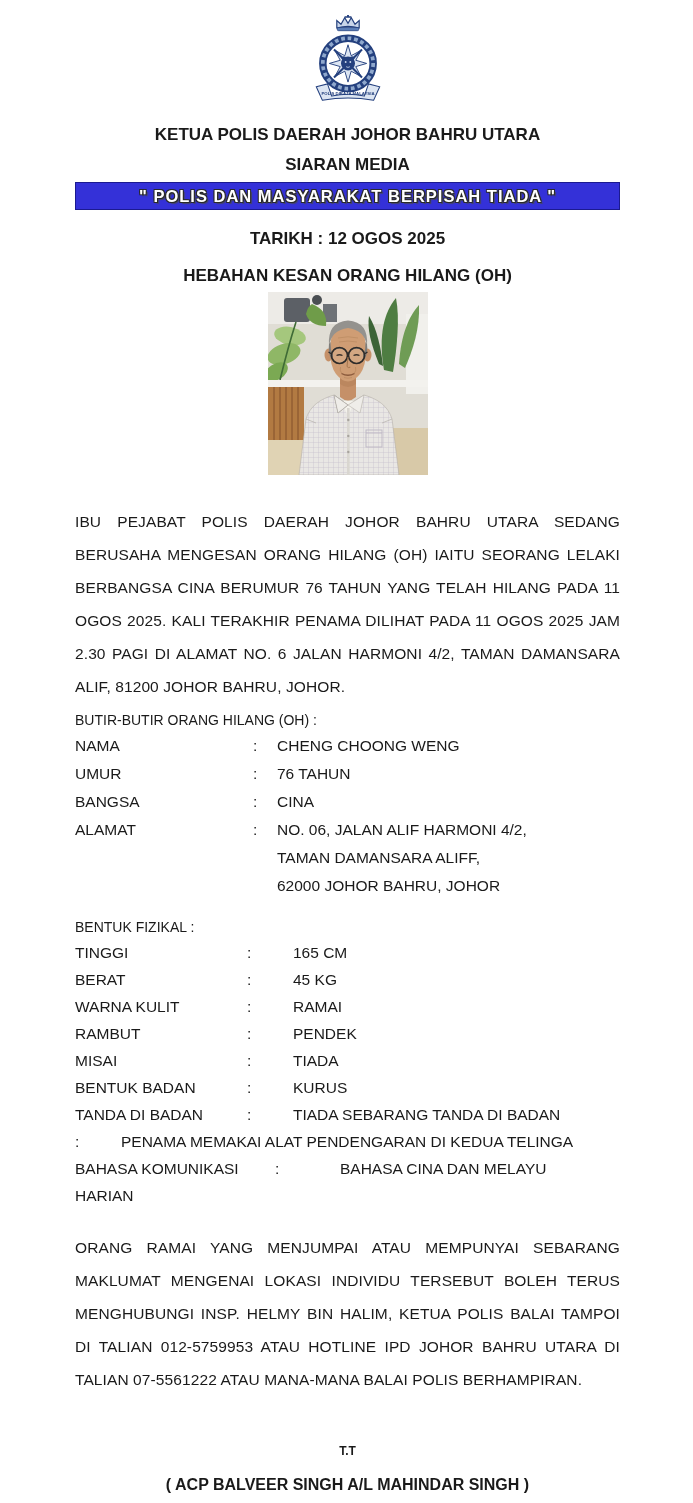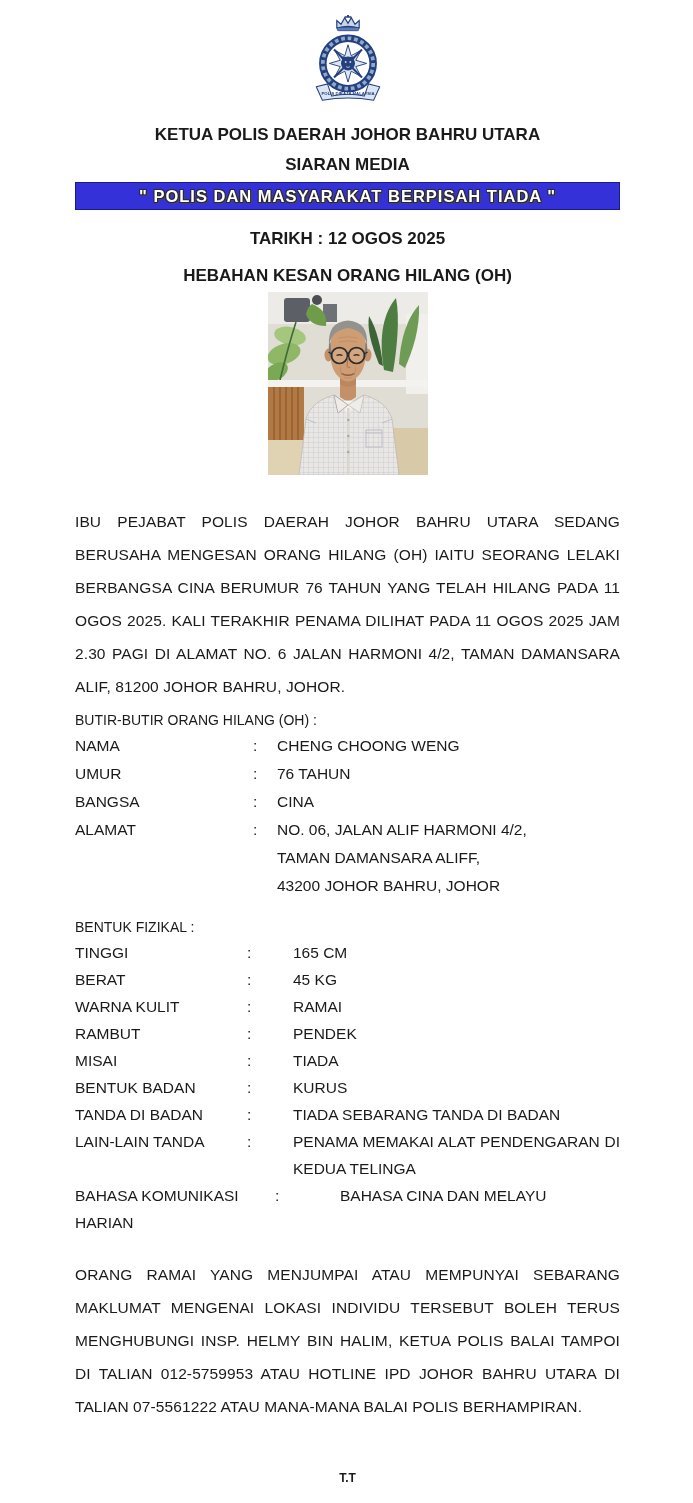--- a/index.html
+++ b/index.html
@@ -235,21 +235,21 @@
       <span class="dlabel">BANGSA</span>
       <span class="dsep">:</span>
       <span class="dval">CINA</span>
     </div>
     <div class="drow">
       <span class="dlabel">ALAMAT</span>
       <span class="dsep">:</span>
       <span class="dval">
         <div>NO. 06, JALAN ALIF HARMONI 4/2,</div>
         <div>TAMAN DAMANSARA ALIFF,</div>
-        <div>43200 JOHOR BAHRU, JOHOR</div>
+        <div>62000 JOHOR BAHRU, JOHOR</div>
       </span>
     </div>
   </div>
 
   <div class="sec-heading physical-heading">BENTUK FIZIKAL :</div>
   <div class="phys-rows">
     <div class="drow">
       <span class="dlabel">TINGGI</span>
       <span class="dsep">:</span>
       <span class="dval">165 CM</span>
@@ -278,21 +278,20 @@
       <span class="dlabel">BENTUK BADAN</span>
       <span class="dsep">:</span>
       <span class="dval">KURUS</span>
     </div>
     <div class="drow">
       <span class="dlabel">TANDA DI BADAN</span>
       <span class="dsep">:</span>
       <span class="dval">TIADA SEBARANG TANDA DI BADAN</span>
     </div>
     <div class="drow">
-      <span class="dlabel">LAIN-LAIN TANDA</span>
       <span class="dsep">:</span>
       <span class="dval justify">PENAMA MEMAKAI ALAT PENDENGARAN DI KEDUA TELINGA</span>
     </div>
     <div class="drow wide-label">
       <span class="dlabel">BAHASA KOMUNIKASI HARIAN</span>
       <span class="dsep">:</span>
       <span class="dval">BAHASA CINA DAN MELAYU</span>
     </div>
   </div>
 

